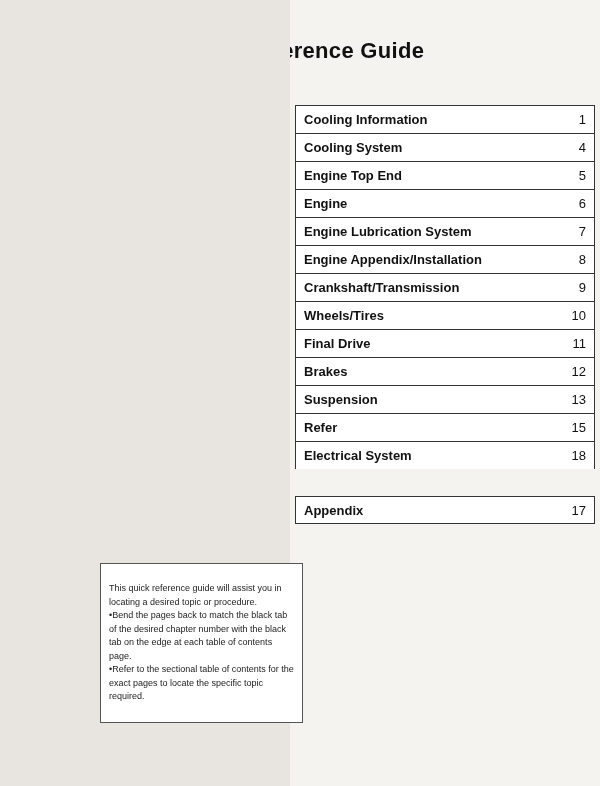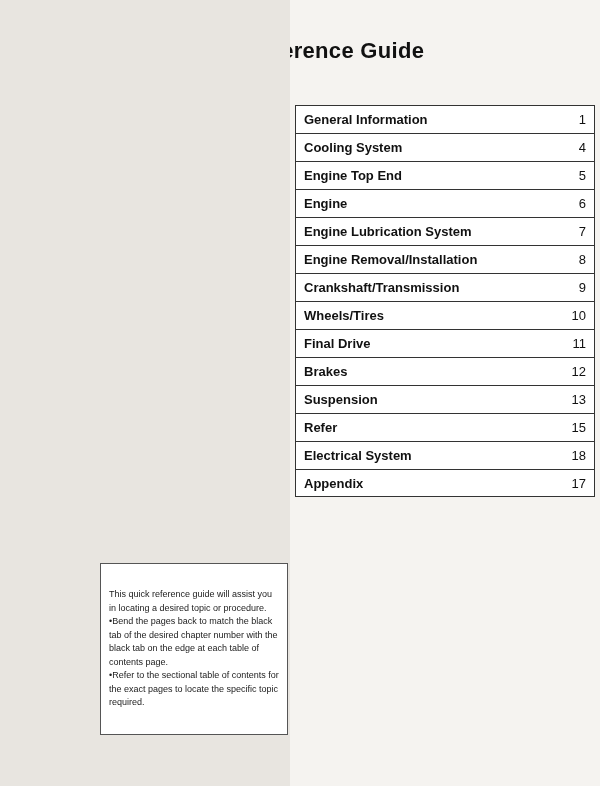--- a/index.html
+++ b/index.html
@@ -47,20 +47,21 @@
       justify-content: space-between;
       border: 1.5px solid #333;
       border-bottom: none;
       background-color: #fff;
       padding: 4px 8px 4px 8px;
       min-height: 28px;
     }
 
     .toc-item:last-child {
       border-bottom: 1.5px solid #333;
+      margin-top: 27px;
     }
 
     .toc-item-label {
       font-size: 13px;
       font-weight: bold;
       color: #111;
       flex: 1;
     }
 
     .toc-item-number {
@@ -68,24 +69,24 @@
       font-weight: normal;
       color: #111;
       min-width: 22px;
       text-align: right;
     }
 
     .note-box {
       position: absolute;
       top: 563px;
       left: 100px;
-      width: 188px;
+      width: 203px;
       border: 1.5px solid #555;
       background-color: #fff;
-      padding: 24px 8px;
+      padding: 18px 8px;
     }
 
     .note-box-text {
       font-size: 9px;
       color: #222;
       line-height: 1.5;
     }
 
     
     .left-margin {
@@ -112,41 +113,41 @@
 <div class="page">
 
   <div class="left-edge-marks"></div>
   <div class="left-margin"></div>
 
   <div class="page-title">Quick Reference Guide</div>
 
   <div class="toc-container">
 
   <div class="toc-item">
-        <span class="toc-item-label">General Information</span>
+        <span class="toc-item-label">Cooling Information</span>
         <span class="toc-item-number">1</span>
       </div>
       <div class="toc-item">
         <span class="toc-item-label">Cooling System</span>
         <span class="toc-item-number">4</span>
       </div>
       <div class="toc-item">
         <span class="toc-item-label">Engine Top End</span>
         <span class="toc-item-number">5</span>
       </div>
       <div class="toc-item">
         <span class="toc-item-label">Engine</span>
         <span class="toc-item-number">6</span>
       </div>
       <div class="toc-item">
         <span class="toc-item-label">Engine Lubrication System</span>
         <span class="toc-item-number">7</span>
       </div>
       <div class="toc-item">
-        <span class="toc-item-label">Engine Removal/Installation</span>
+        <span class="toc-item-label">Engine Appendix/Installation</span>
         <span class="toc-item-number">8</span>
       </div>
       <div class="toc-item">
         <span class="toc-item-label">Crankshaft/Transmission</span>
         <span class="toc-item-number">9</span>
       </div>
       <div class="toc-item">
         <span class="toc-item-label">Wheels/Tires</span>
         <span class="toc-item-number">10</span>
       </div>

